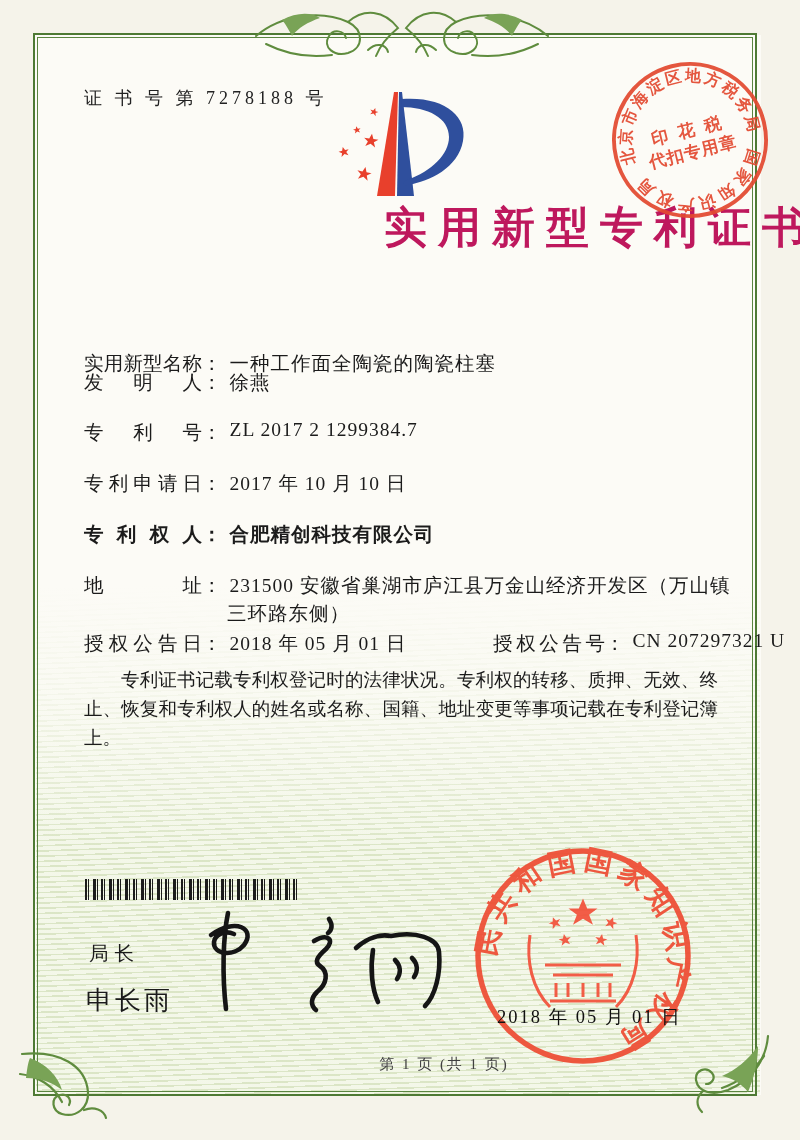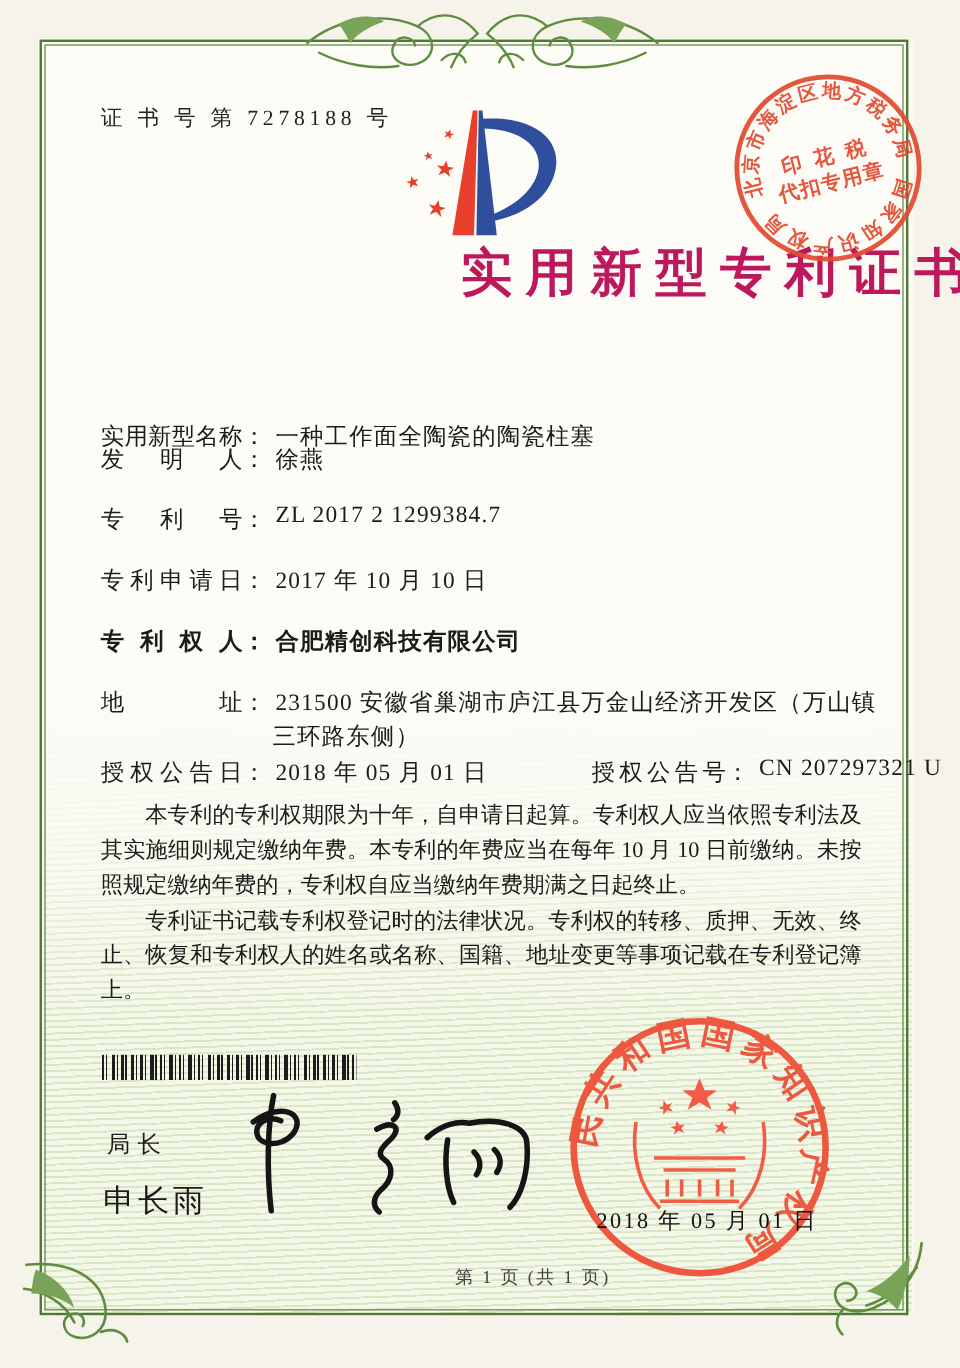--- a/index.html
+++ b/index.html
@@ -159,21 +159,20 @@
   </div>
   <div class="frow" style="top:312px;width:640px;">
     <span class="flabel">授权公告日</span><span class="fcolon">：</span><span class="fvalue">2018 年 05 月 01 日</span>
     <span class="grant-b">
       <span class="flabel">授权公告号</span><span class="fcolon">：</span><span class="fvalue">CN 207297321 U</span>
     </span>
   </div>
 </div>
 
 <div class="abs paras">
-  <p>本专利的专利权期限为十年，自申请日起算。专利权人应当依照专利法及其实施细则规定缴纳年费。本专利的年费应当在每年 10 月 10 日前缴纳。未按照规定缴纳年费的，专利权自应当缴纳年费期满之日起终止。</p>
   <p>专利证书记载专利权登记时的法律状况。专利权的转移、质押、无效、终止、恢复和专利权人的姓名或名称、国籍、地址变更等事项记载在专利登记簿上。</p>
 </div>
 
 <div class="abs barcode"></div>
 
 <div class="abs officer-title">局长</div>
 <div class="abs officer-name">申长雨</div>
 
 <svg class="abs signature" width="250" height="115" viewBox="0 0 250 115">
   <g stroke="#151515" stroke-width="4.6" fill="none" stroke-linecap="round" stroke-linejoin="round">

